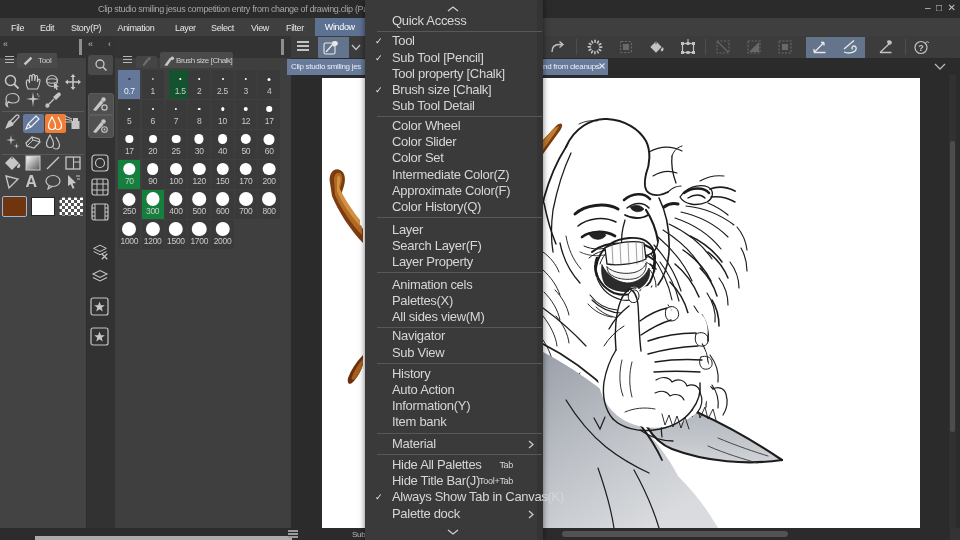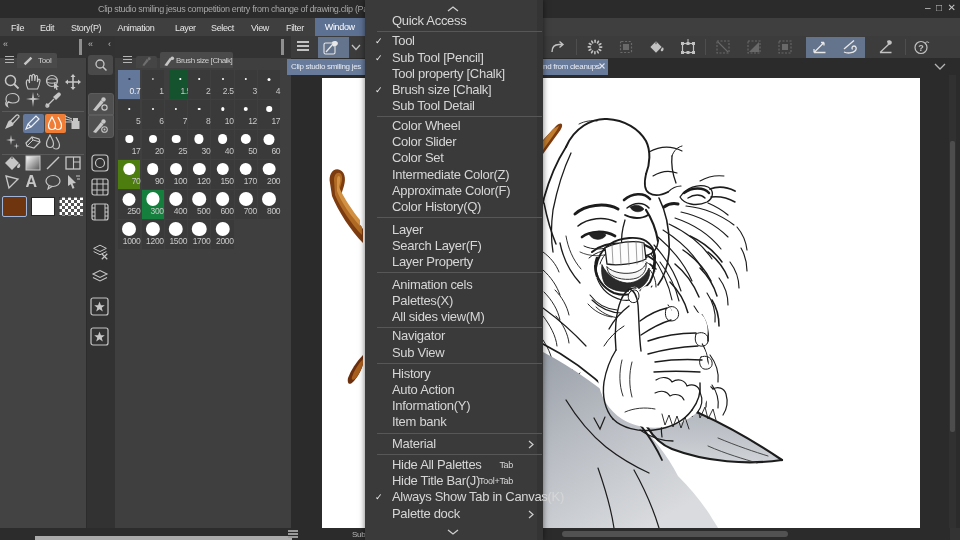--- a/index.html
+++ b/index.html
@@ -23,21 +23,21 @@
   .csep { position:absolute; top:3px; width:1px; height:16px; background:#4e4e4e; }
   
   #toolpal { left:0; top:58px; width:86px; height:470px; background:#434343; }
   #midcol { left:87px; top:36px; width:28px; height:492px; background:#323232; }
   #brushpal { left:115px; top:58px; width:176px; height:470px; background:#3f3f3f; }
   .ptab { position:absolute; background:#4a4a4a; border-radius:2px 2px 0 0; color:#cfcfcf; font-size:9px; white-space:nowrap; overflow:hidden; }
   .burger { position:absolute; width:9px; height:7px; border-top:1px solid #b5b5b5; border-bottom:1px solid #b5b5b5; }
   .burger:after { content:""; position:absolute; left:0; top:2px; width:9px; height:1px; background:#b5b5b5; }
   
   .bcell { position:absolute; width:22.3px; height:29px; background:#3a3a3a; }
-  .bnum { position:absolute; width:100%; text-align:right; bottom:3px; font-size:8.5px; letter-spacing:-0.3px; color:#c9c9c9; }
+  .bnum { position:absolute; width:100%; text-align:center; bottom:3px; font-size:8.5px; letter-spacing:-0.3px; color:#c9c9c9; }
   .bdot { position:absolute; left:50%; border-radius:50%; background:#fff; transform:translateX(-50%); }
   
   #canvasarea { left:291px; top:58px; width:669px; height:470px; background:#2b2b2b; }
   #whitecv { left:322px; top:78px; width:598px; height:449.5px; background:#ffffff; }
   #doctab { left:287px; top:59px; width:321px; height:16px; background:#687b9b; color:#eaeef5; font-size:9px; }
   #statusbar { left:291px; top:528px; width:669px; height:12px; background:#2b2b2b; }
   #hthumb { left:562px; top:531px; width:226px; height:6px; background:#525252; border-radius:3px; }
   #vtrack { left:949px; top:75px; width:7px; height:453px; background:#313131; }
   #vthumb { left:950px; top:141px; width:5px; height:291px; background:#4d4d4d; border-radius:2px; }
   #bottomsb { left:35px; top:536px; width:257px; height:4px; background:#ababab; }
@@ -150,21 +150,21 @@
       <span class="bnum" style="color:#c9c9c9">40</span>
     </div>
   <div class="bcell" style="left:234.7px;top:130px;background:#3a3a3a">
       <span class="bdot" style="top:3.8px;width:10.4px;height:10.4px;background:#ffffff"></span>
       <span class="bnum" style="color:#c9c9c9">50</span>
     </div>
   <div class="bcell" style="left:258.0px;top:130px;background:#3a3a3a">
       <span class="bdot" style="top:3.5px;width:11px;height:11px;background:#ffffff"></span>
       <span class="bnum" style="color:#c9c9c9">60</span>
     </div>
-  <div class="bcell" style="left:118.2px;top:160px;background:#4d7c0f">
+  <div class="bcell" style="left:118.2px;top:160px;background:#15803d">
       <span class="bdot" style="top:3.3px;width:11.4px;height:11.4px;background:#ffffff"></span>
       <span class="bnum" style="color:#c9c9c9">70</span>
     </div>
   <div class="bcell" style="left:141.5px;top:160px;background:#3a3a3a">
       <span class="bdot" style="top:3.2px;width:11.7px;height:11.7px;background:#ffffff"></span>
       <span class="bnum" style="color:#c9c9c9">90</span>
     </div>
   <div class="bcell" style="left:164.8px;top:160px;background:#3a3a3a">
       <span class="bdot" style="top:3.0px;width:12px;height:12px;background:#ffffff"></span>
       <span class="bnum" style="color:#c9c9c9">100</span>

